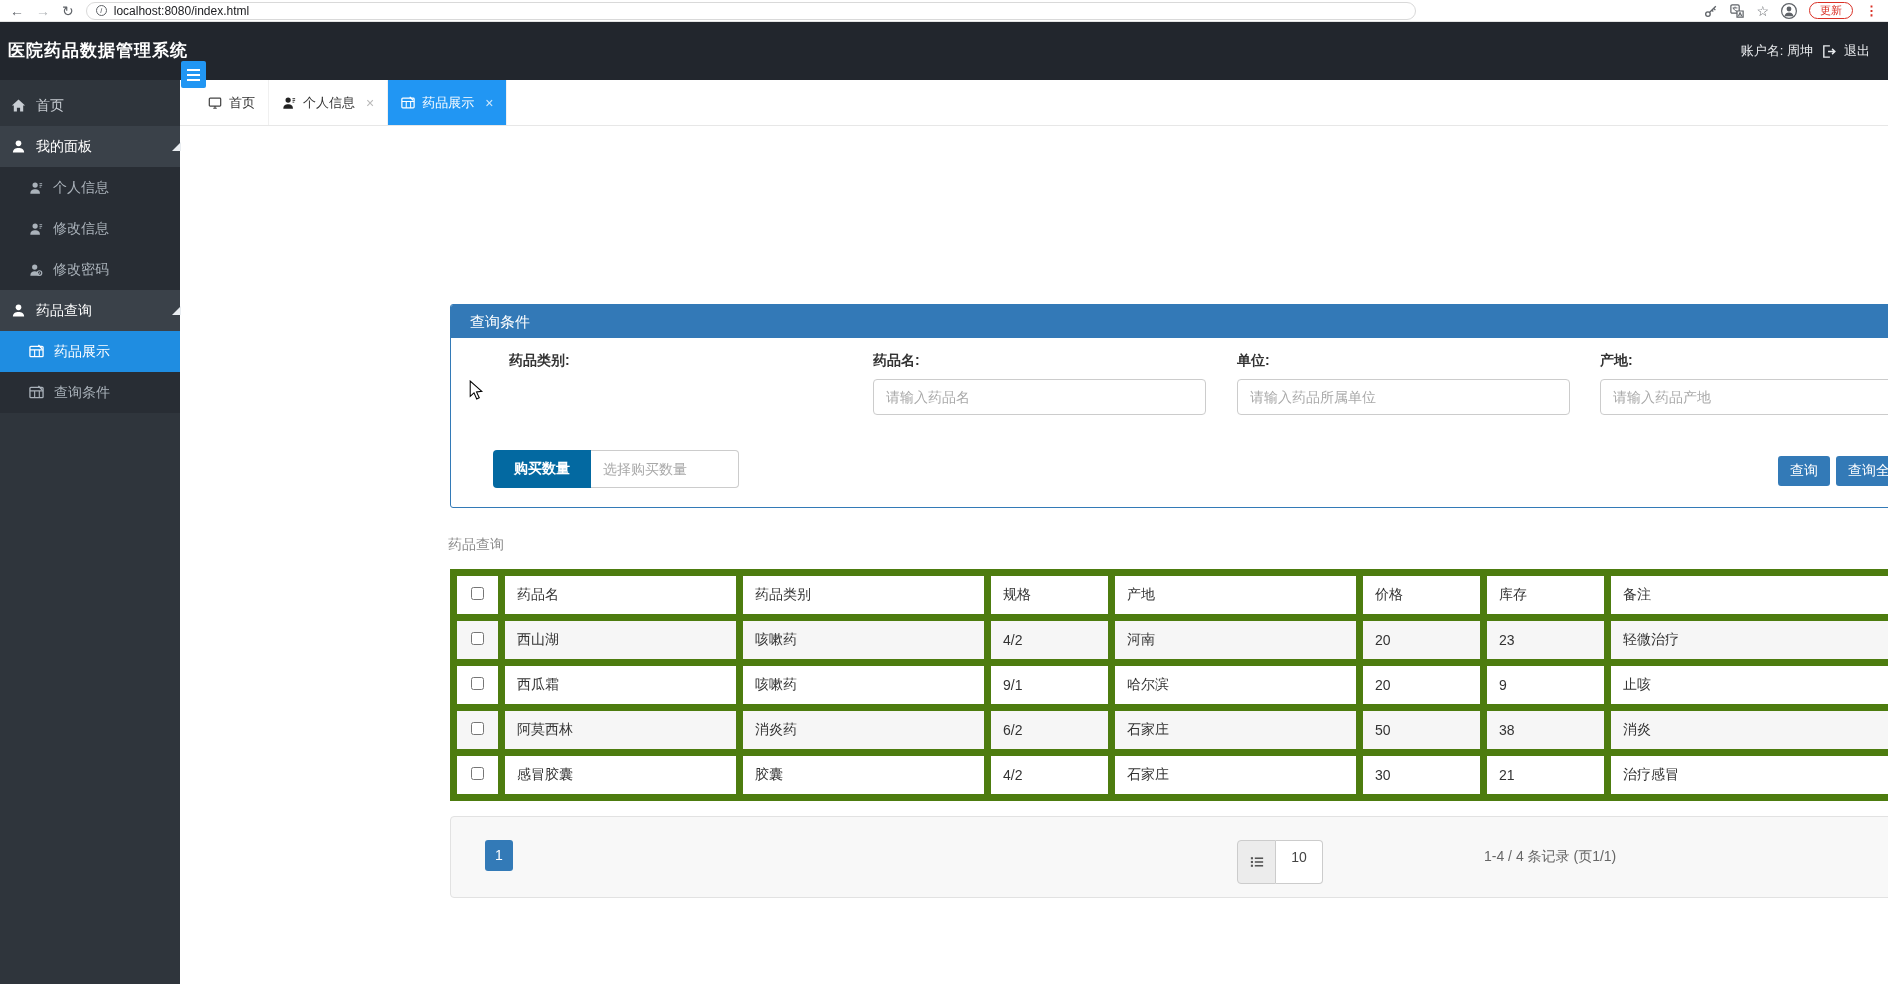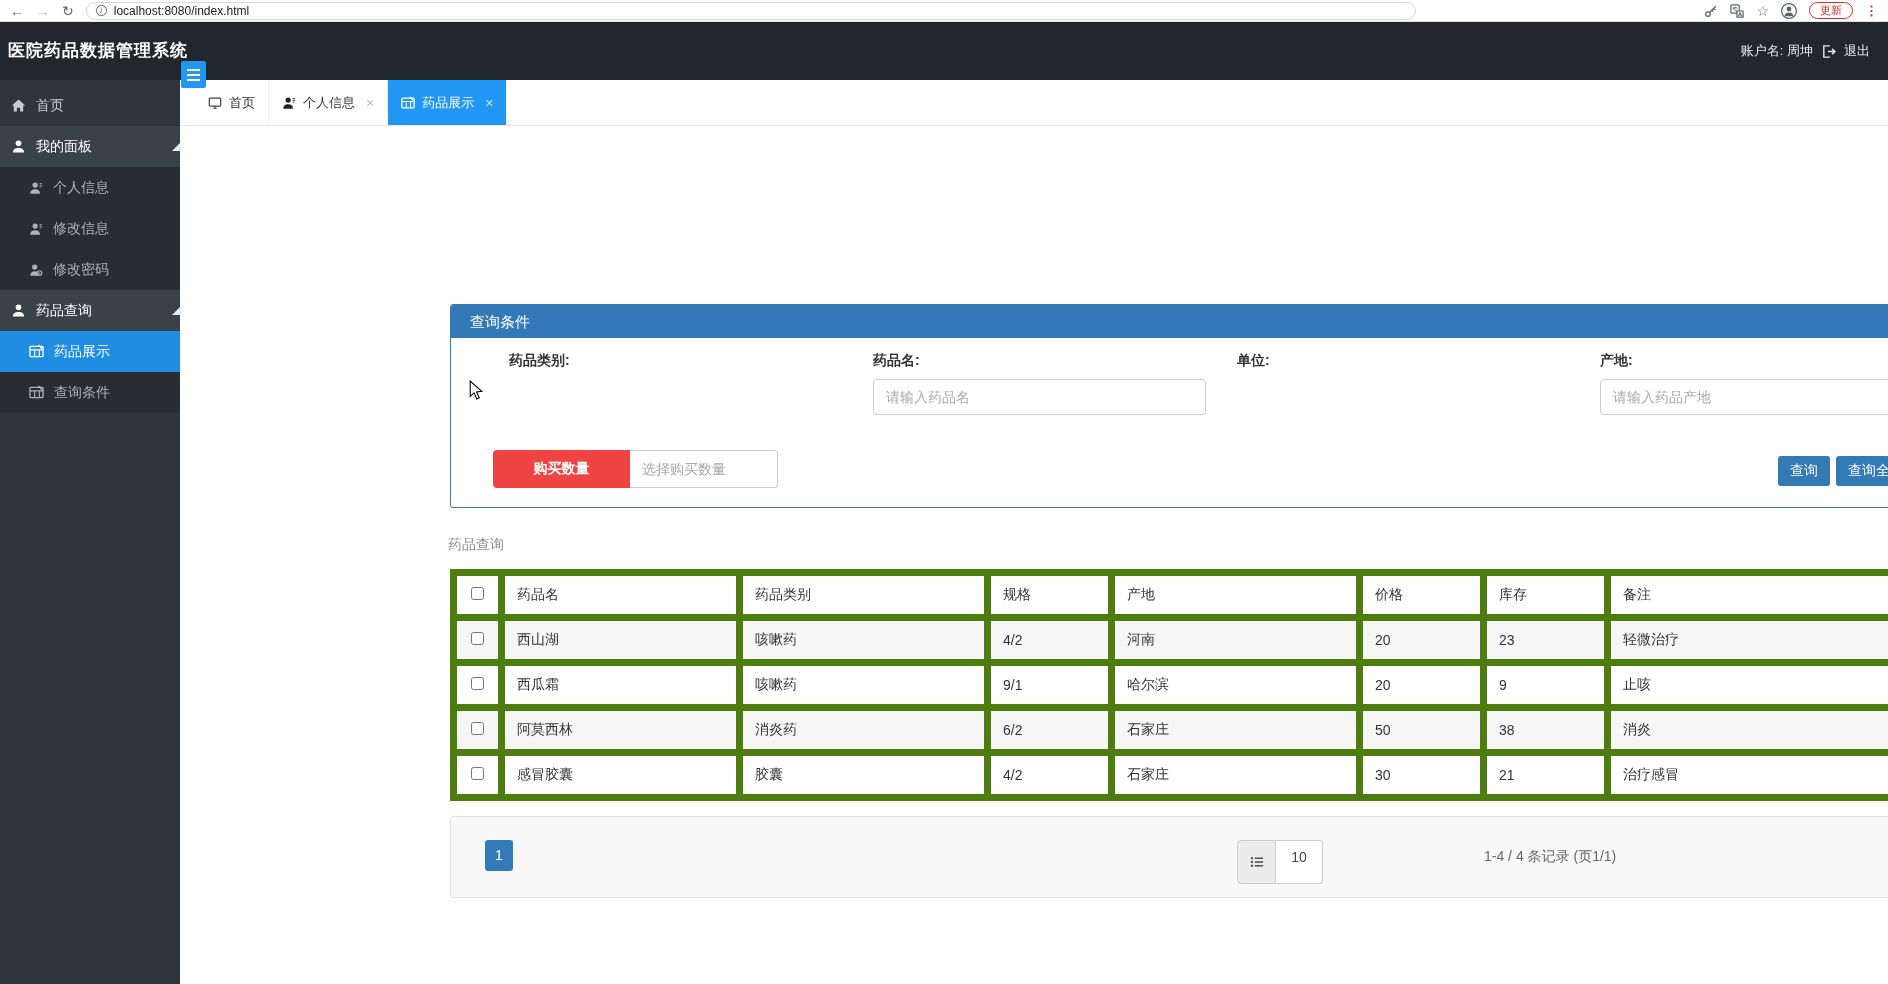--- a/index.html
+++ b/index.html
@@ -67,21 +67,21 @@
   .panel-body { position:relative; height:170px; }
   .fg { position:absolute; top:14px; }
   .fg label { display:block; font-size:14px; font-weight:bold; color:#333; margin-bottom:9px; }
   .fg .txt, .fg .select { width:333px; height:36px; border:1px solid #ccc; border-radius:4px;
     font-size:14px; padding:0 12px; color:#333; background:#fff; font-family:"Liberation Sans",sans-serif; }
   .fg .txt::placeholder { color:#a9a9a9; }
   .fg .select { display:flex; align-items:center; justify-content:space-between; cursor:pointer; }
   .sel-text { color:#6f6f6f; }
   .f0 { left:58px; } .f1 { left:422px; } .f2 { left:786px; } .f3 { left:1149px; }
   .buy-group { position:absolute; left:42px; top:112px; display:flex; }
-  .buy-btn { width:137px; height:38px; background:#ef4444; color:#fff; border:none;
+  .buy-btn { width:98px; height:38px; background:#0369a1; color:#fff; border:none;
     border-radius:4px 0 0 4px; font-size:14px; font-weight:bold; cursor:pointer; font-family:"Liberation Sans",sans-serif; }
   .buy-input { width:148px; height:38px; border:1px solid #ccc; border-left:none; border-radius:0 4px 4px 0;
     font-size:14px; padding:0 12px; font-family:"Liberation Sans",sans-serif; }
   .buy-input::placeholder { color:#a9a9a9; }
   .btn { position:absolute; top:118px; height:30px; background:#337ab7; color:#fff; border:none;
     border-radius:3px; font-size:14px; padding:0 12px; cursor:pointer; font-family:"Liberation Sans",sans-serif; }
   .btn.search { left:1327px; }
   .btn.search-all { left:1385px; }
 
   .caption { position:absolute; left:268px; top:410px; font-size:14px; color:#8a8a8a; }
@@ -268,20 +268,21 @@
     <div class="panel-body">
       <div class="fg f0">
         <label>药品类别:</label>
       </div>
       <div class="fg f1">
         <label>药品名:</label>
         <input class="txt" placeholder="请输入药品名" style="">
       </div>
       <div class="fg f2">
         <label>单位:</label>
+        <input class="txt" placeholder="请输入药品所属单位" style="">
       </div>
       <div class="fg f3">
         <label>产地:</label>
         <input class="txt" placeholder="请输入药品产地" style="">
       </div>
       <div class="buy-group">
         <button class="buy-btn">购买数量</button>
         <input class="buy-input" placeholder="选择购买数量" style="">
       </div>
       <button class="btn search">查询</button>

